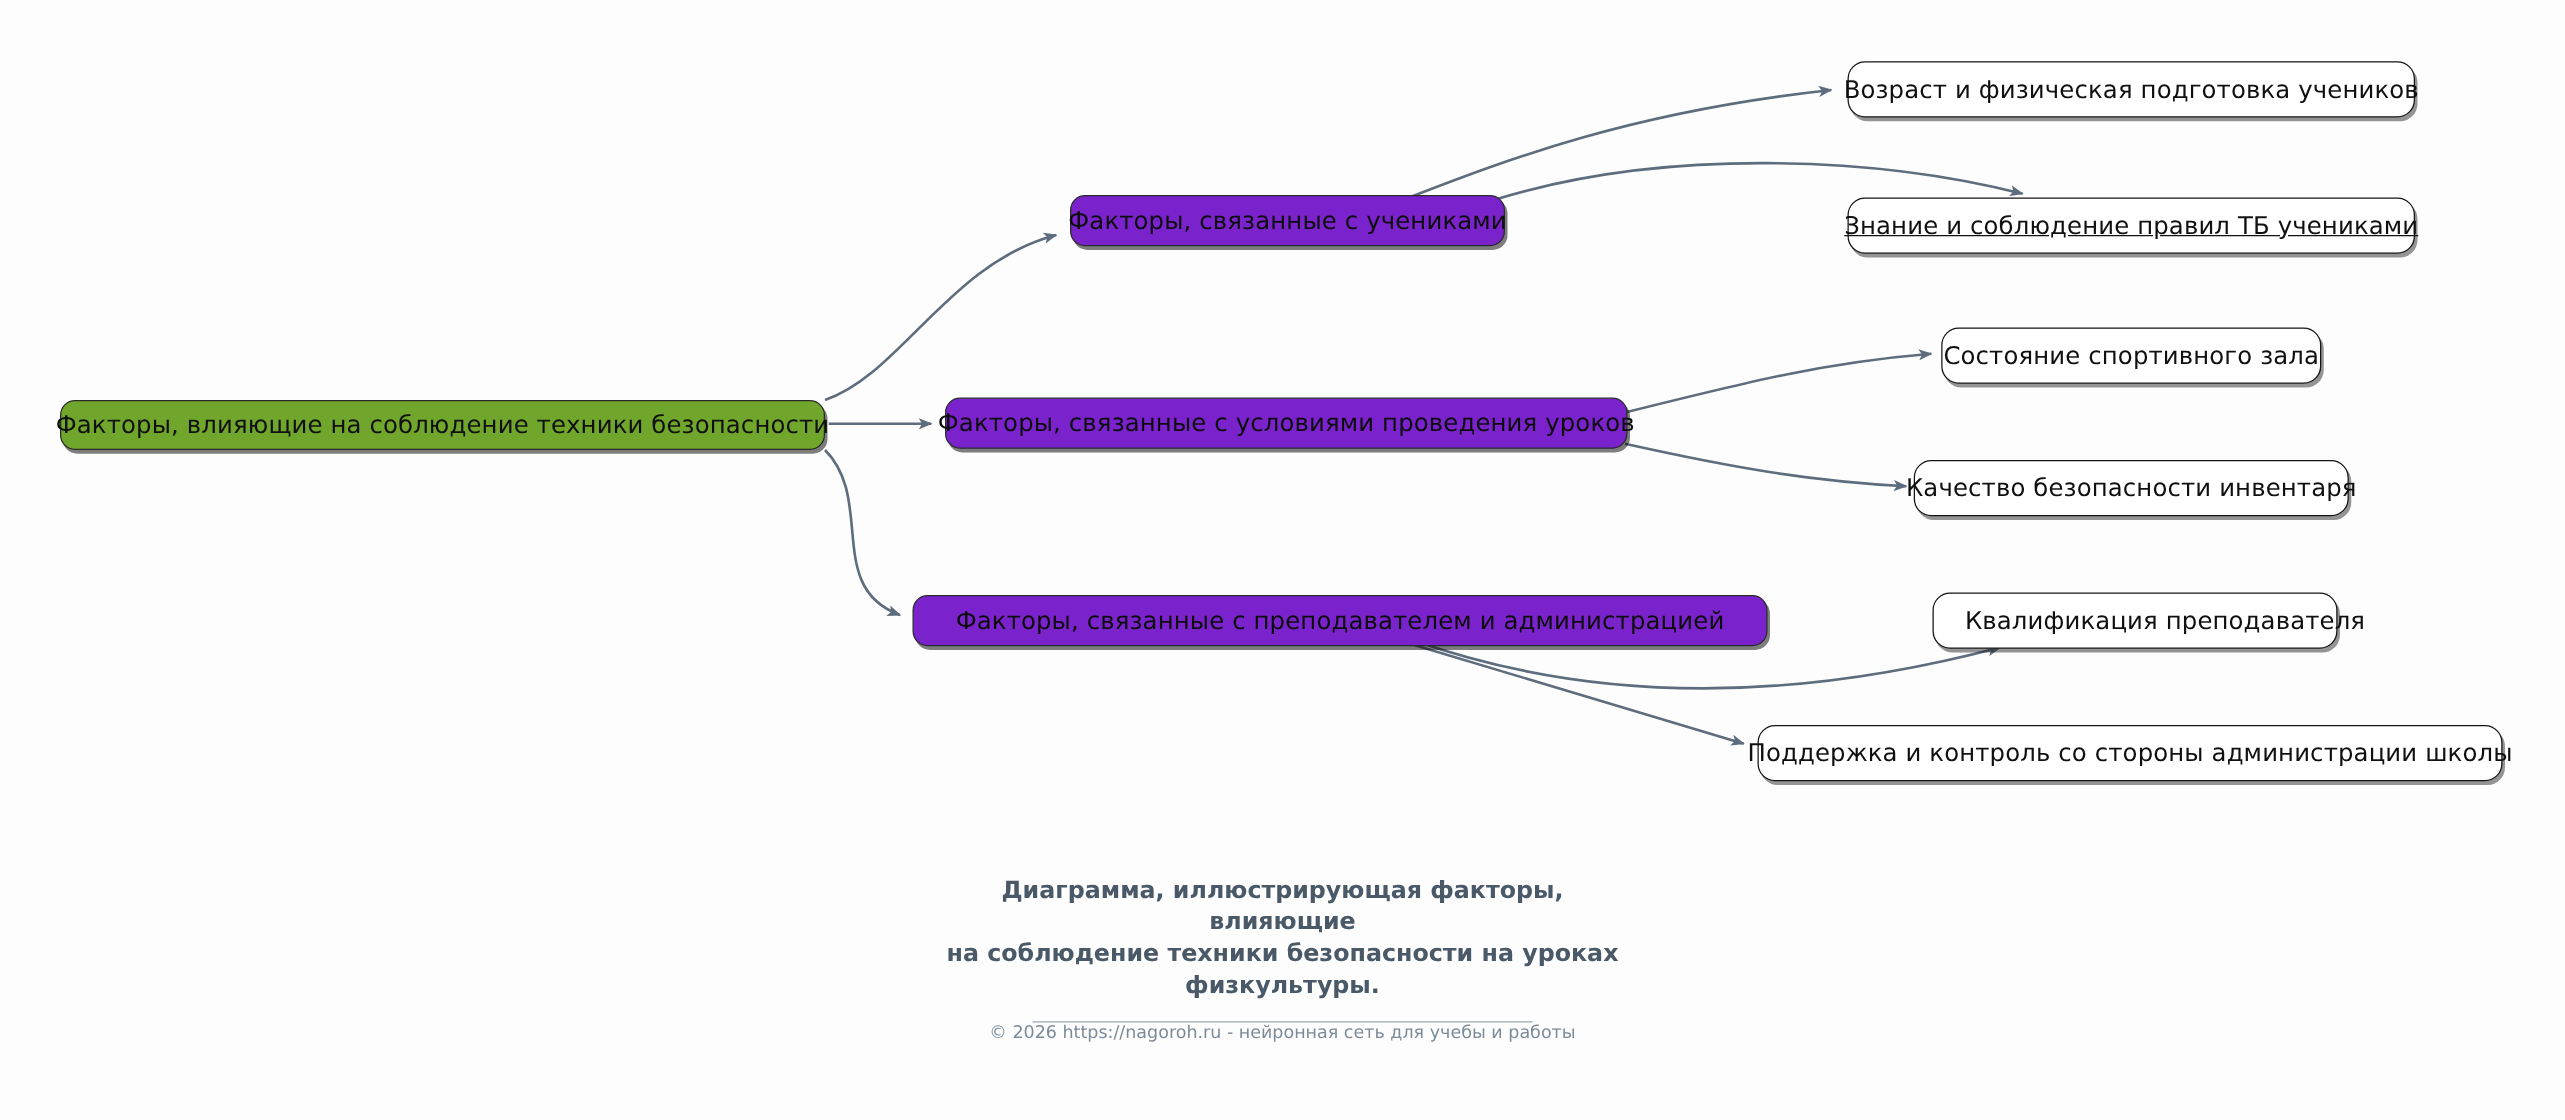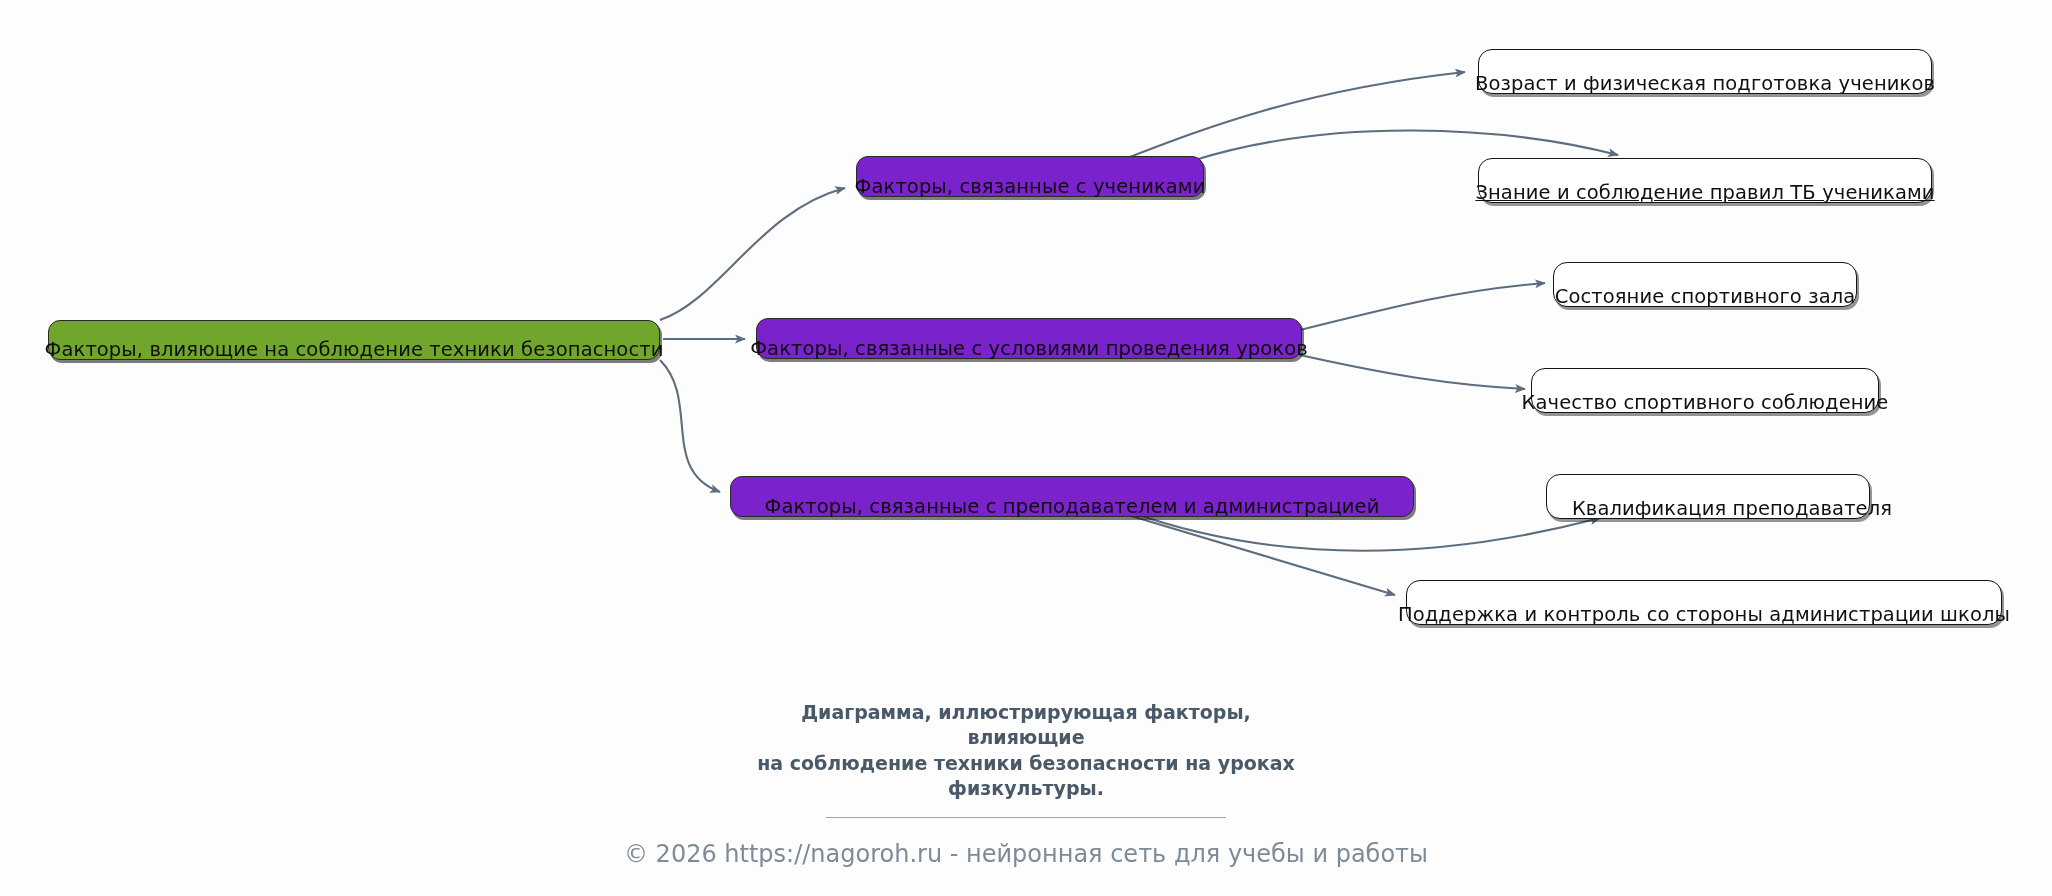--- a/index.html
+++ b/index.html
@@ -26,21 +26,21 @@
     position: absolute;
     left: 0; top: 0;
     width: 2052px;
     height: 896px;
     pointer-events: none;
   }
   .node {
     position: absolute;
     box-sizing: border-box;
     display: flex;
-    align-items: flex-end;
+    align-items: center;
     justify-content: center;
     border-radius: 12px;
     white-space: nowrap;
     letter-spacing: 0.1px;
   }
   .node-label {
     display: block;
     line-height: 1;
   }
   
@@ -85,23 +85,22 @@
     margin: 0 auto;
   }
   .caption-rule {
     width: 400px;
     height: 0;
     border-top: 1.4px solid #9aa6b2;
     margin: 16px auto 0 auto;
   }
   .footer-text {
     font-family: "DejaVu Sans", "Liberation Sans", sans-serif;
-    font-size: 24px;
+    font-size: 14px;
     color: #7d8b99;
-    margin-top: 22px;
     text-align: center;
   }
 </style>
 </head>
 <body>
 
 <div id="canvas">
 
   <svg id="edge-layer" viewBox="0 0 2052 896">
     <defs>
@@ -151,21 +150,21 @@
 
   <div class="node node-leaf" style="left:1478px; top:158px; width:454px; height:45px;text-decoration:underline;">
     <span class="node-label">Знание и соблюдение правил ТБ учениками</span>
   </div>
 
   <div class="node node-leaf" style="left:1553px; top:262px; width:304px; height:45px;">
     <span class="node-label">Состояние спортивного зала</span>
   </div>
 
   <div class="node node-leaf" style="left:1531px; top:368px; width:348px; height:45px;">
-    <span class="node-label">Качество спортивного соблюдение</span>
+    <span class="node-label">Качество безопасности инвентаря</span>
   </div>
 
   <div class="node node-leaf" style="left:1546px; top:474px; width:324px; height:45px;padding-left:48px;">
     <span class="node-label">Квалификация преподавателя</span>
   </div>
 
   <div class="node node-leaf" style="left:1406px; top:580px; width:596px; height:45px;">
     <span class="node-label">Поддержка и контроль со стороны администрации школы</span>
   </div>
 

